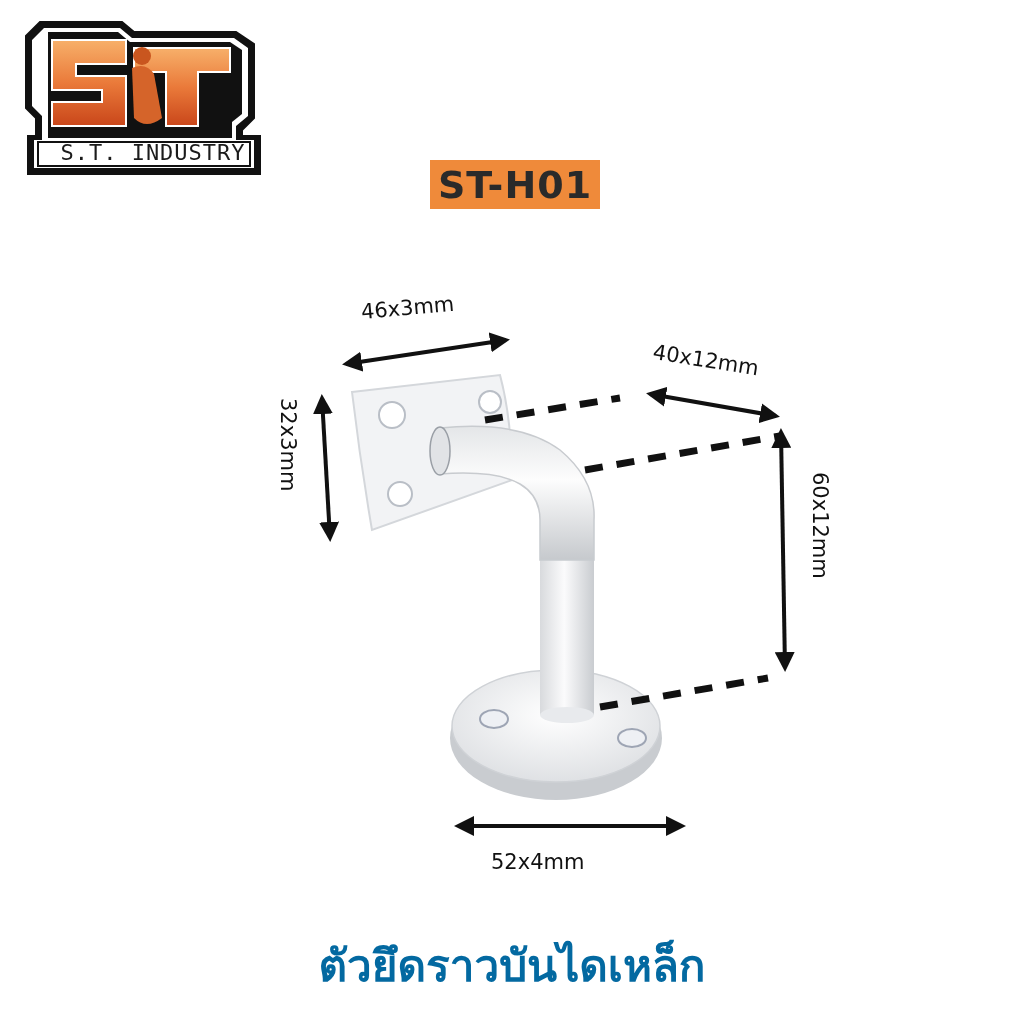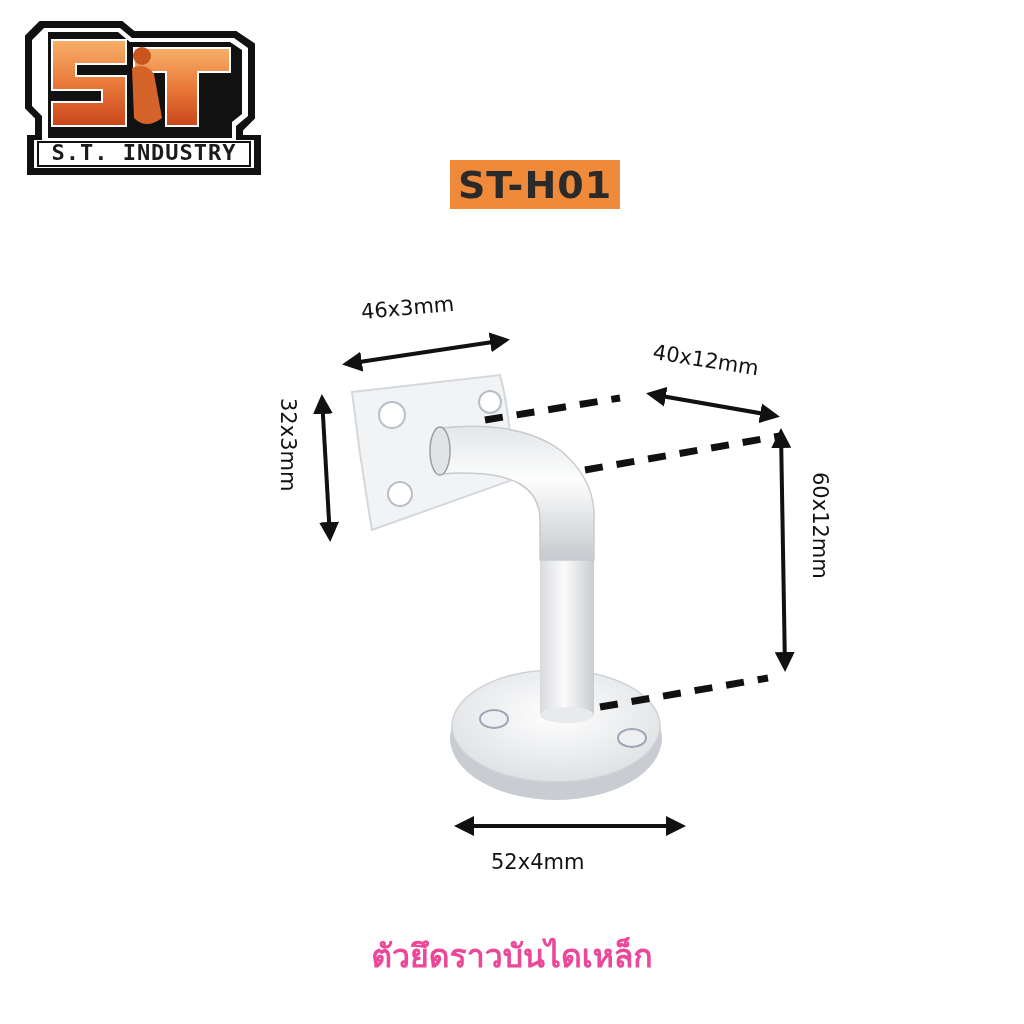--- a/index.html
+++ b/index.html
@@ -8,48 +8,48 @@
       font-family: "DejaVu Sans", sans-serif; color: #111;
     }
     .abs { position: absolute; }
 
     
     .logo { left: 22px; top: 18px; width: 244px; height: 162px; }
     .logo svg { width: 100%; height: 100%; display: block; }
     .logo-caption {
       left: 34px; top: 136px; width: 220px; height: 32px;
       display: flex; align-items: center; justify-content: center;
-      font-family: "DejaVu Sans Mono", monospace; font-weight: bold;
-      font-size: 22px; letter-spacing: 1px; color: #1b1b1b;
+      font-family: "DejaVu Sans Mono", monospace; font-weight: normal;
+      font-size: 22px; letter-spacing: 1px; color: #1b1b1b; padding-left: 9px;
     }
 
     
     .badge {
-      left: 450px; top: 160px; width: 170px; height: 49px;
+      left: 430px; top: 160px; width: 170px; height: 49px;
       background: #ef8a3a;
       display: flex; align-items: center; justify-content: center;
       font-family: "DejaVu Sans", sans-serif; font-weight: bold;
       font-size: 38px; color: #2a2a2a; letter-spacing: 1px;
     }
 
     
     .dim {
       font-family: "DejaVu Sans", sans-serif; font-size: 21px; color: #111;
       white-space: nowrap;
     }
     .dim-top { left: 360px; top: 300px; transform: rotate(-5deg); transform-origin: left top; }
     .dim-right-top { left: 655px; top: 340px; transform: rotate(9deg); transform-origin: left top; }
     .dim-left { left: 300px; top: 398px; transform: rotate(90deg); transform-origin: left top; }
     .dim-right { left: 832px; top: 472px; transform: rotate(90deg); transform-origin: left top; }
     .dim-bottom { left: 491px; top: 850px; }
 
     
     .title {
       left: 0; width: 1024px; top: 930px; text-align: center;
-      font-family: "DejaVu Sans", sans-serif; font-weight: bold; font-size: 32px; color: #ec4899;
+      font-family: "DejaVu Sans", sans-serif; font-weight: bold; font-size: 44px; color: #0369a1;
     }
 
     .drawing { left: 0; top: 0; width: 1024px; height: 1024px; }
   </style>
 </head>
 <body>
 
 <div class="abs logo">
   <svg viewBox="0 0 244 162">
     <defs>

